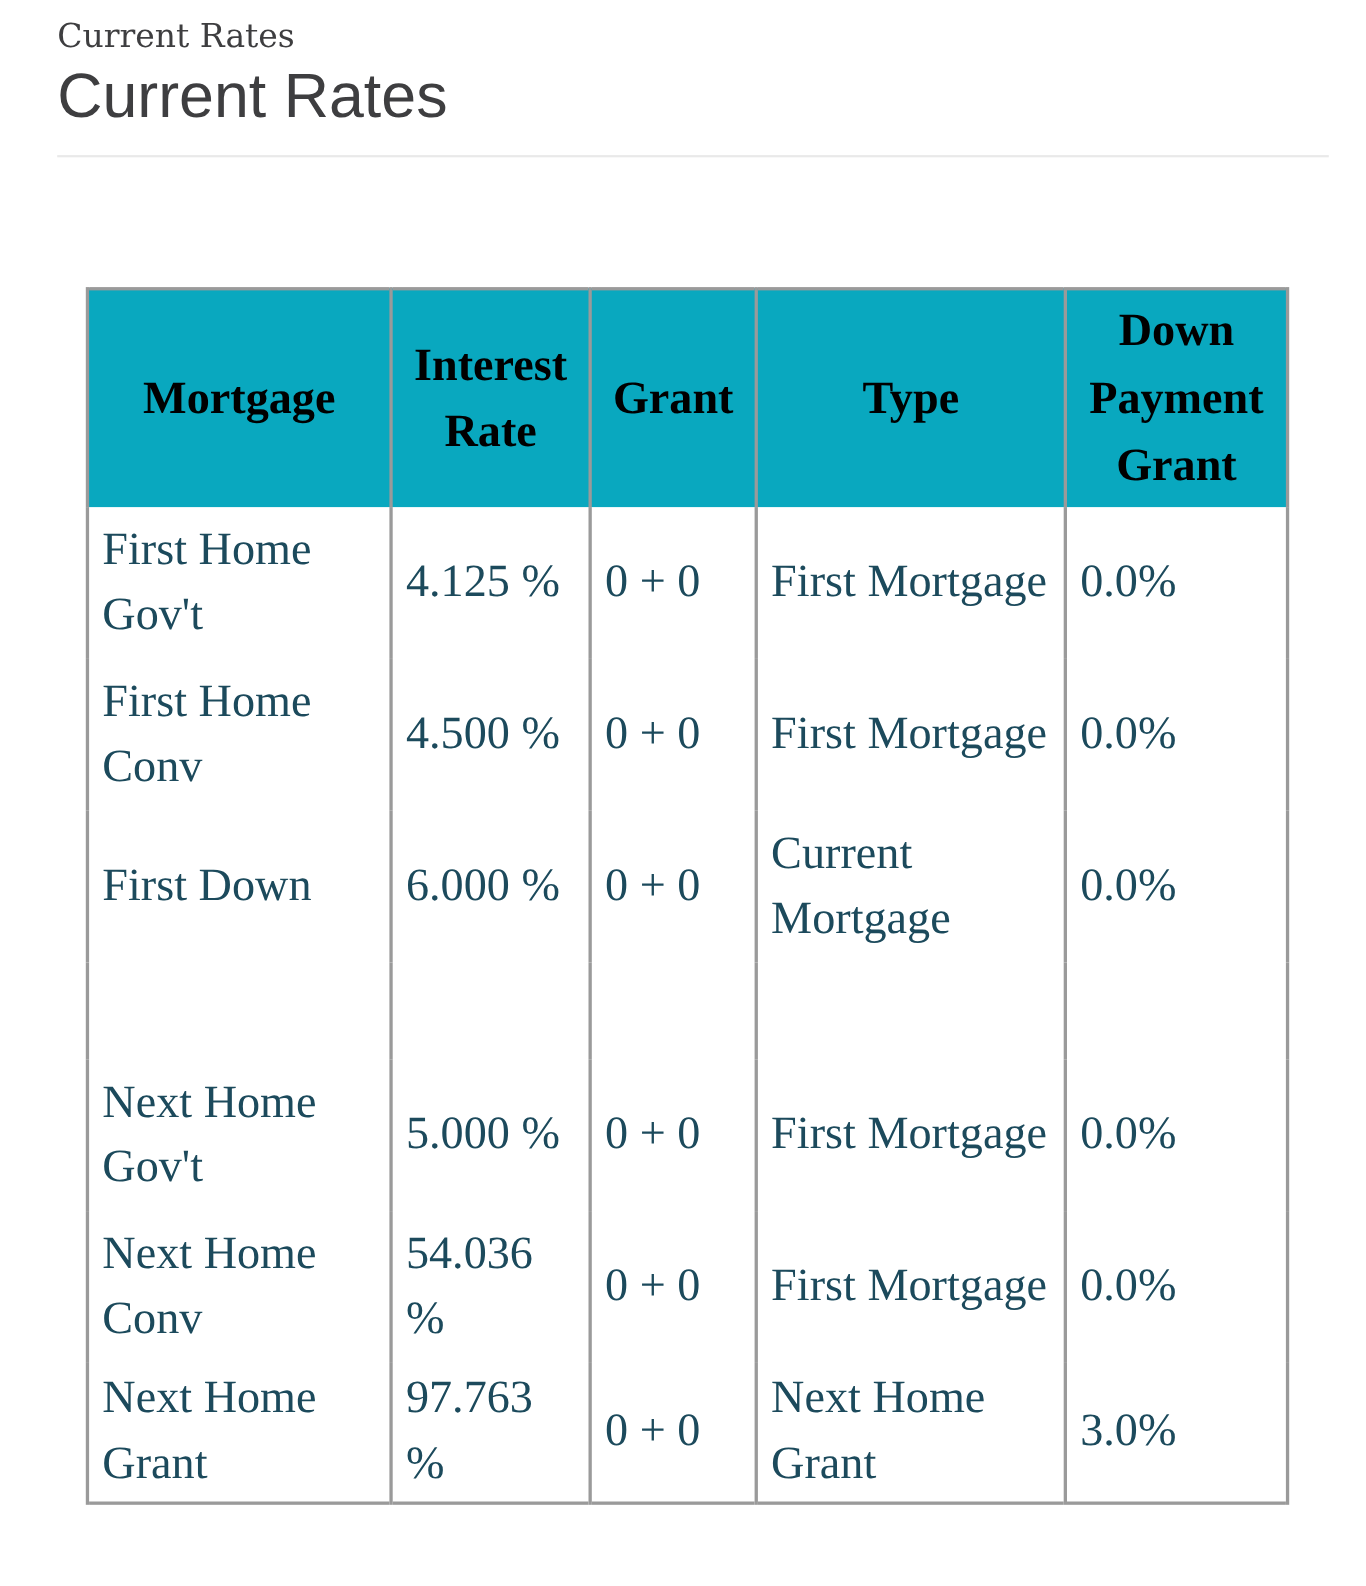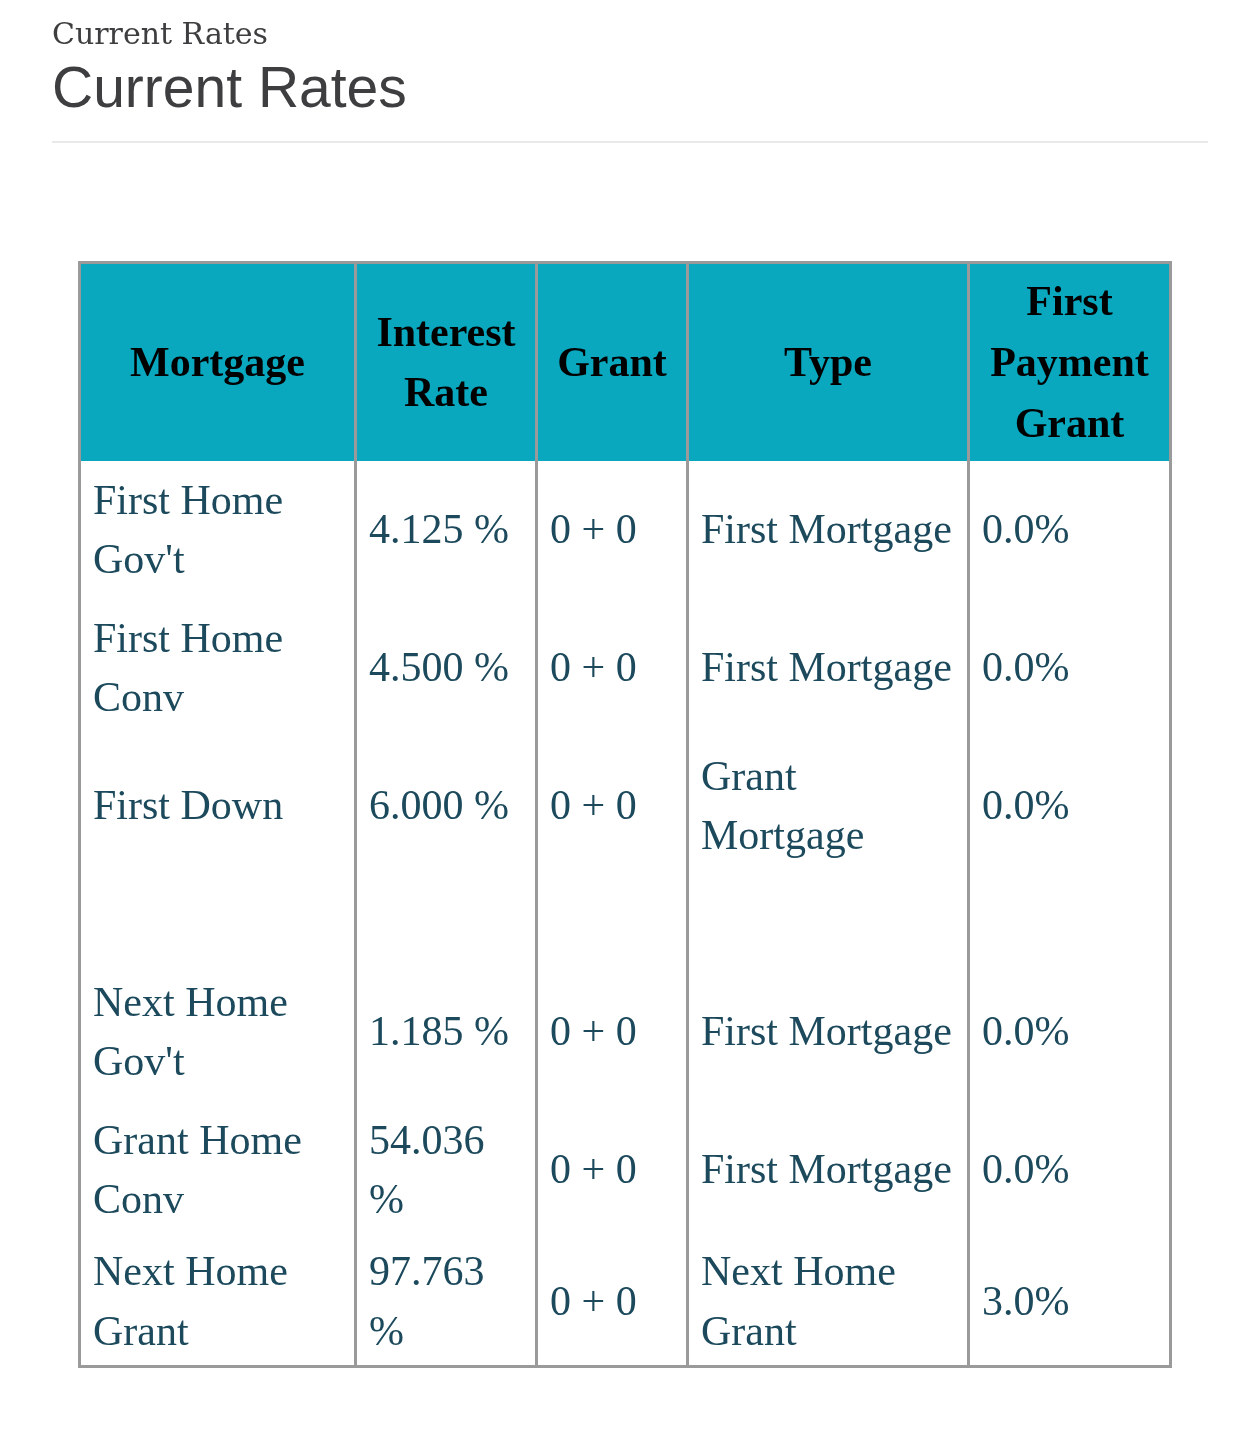--- a/index.html
+++ b/index.html
@@ -108,21 +108,21 @@
       <col class="c-points">
       <col class="c-type">
       <col class="c-grant">
     </colgroup>
     <thead>
       <tr>
         <th>Mortgage</th>
         <th>Interest Rate</th>
         <th>Grant</th>
         <th>Type</th>
-        <th>First Payment Grant</th>
+        <th>Down Payment Grant</th>
       </tr>
     </thead>
     <tbody>
       <tr class="row">
         <td>First Home Gov't</td>
         <td>4.125 %</td>
         <td>0 + 0</td>
         <td>First Mortgage</td>
         <td>0.0%</td>
       </tr>
@@ -130,39 +130,39 @@
         <td>First Home Conv</td>
         <td>4.500 %</td>
         <td>0 + 0</td>
         <td>First Mortgage</td>
         <td>0.0%</td>
       </tr>
       <tr class="row">
         <td>First Down</td>
         <td>6.000 %</td>
         <td>0 + 0</td>
-        <td>Grant Mortgage</td>
+        <td>Current Mortgage</td>
         <td>0.0%</td>
       </tr>
       <tr class="row-spacer">
         <td></td>
         <td></td>
         <td></td>
         <td></td>
         <td></td>
       </tr>
       <tr class="row">
         <td>Next Home Gov't</td>
-        <td>1.185 %</td>
+        <td>5.000 %</td>
         <td>0 + 0</td>
         <td>First Mortgage</td>
         <td>0.0%</td>
       </tr>
       <tr class="row">
-        <td>Grant Home Conv</td>
+        <td>Next Home Conv</td>
         <td>54.036 %</td>
         <td>0 + 0</td>
         <td>First Mortgage</td>
         <td>0.0%</td>
       </tr>
       <tr class="row-last">
         <td>Next Home Grant</td>
         <td>97.763 %</td>
         <td>0 + 0</td>
         <td>Next Home Grant</td>

